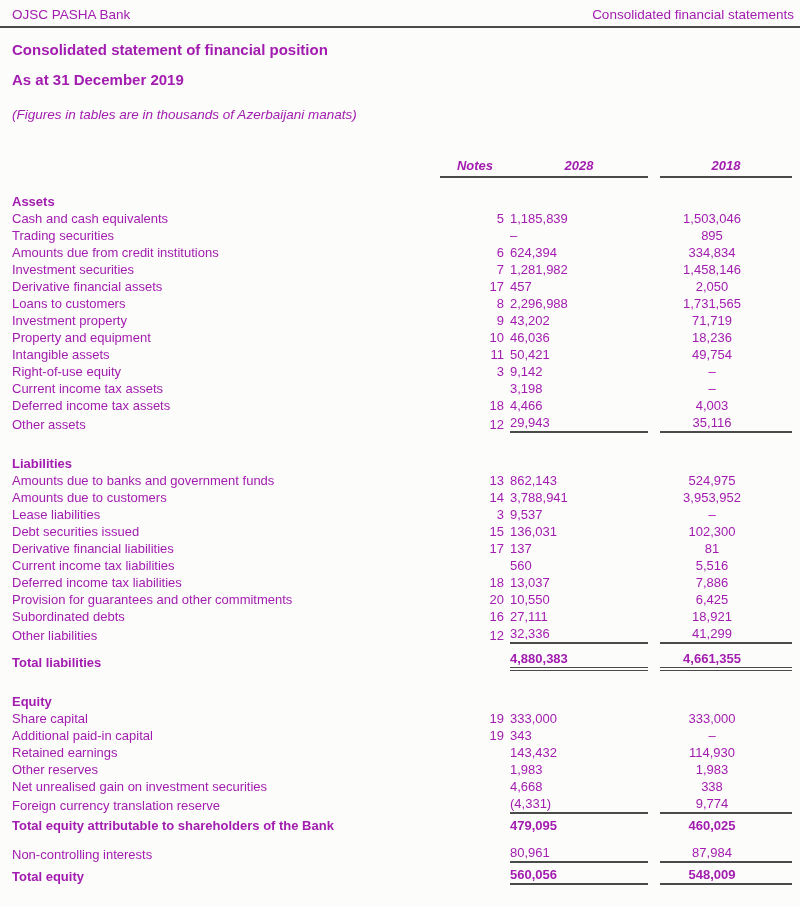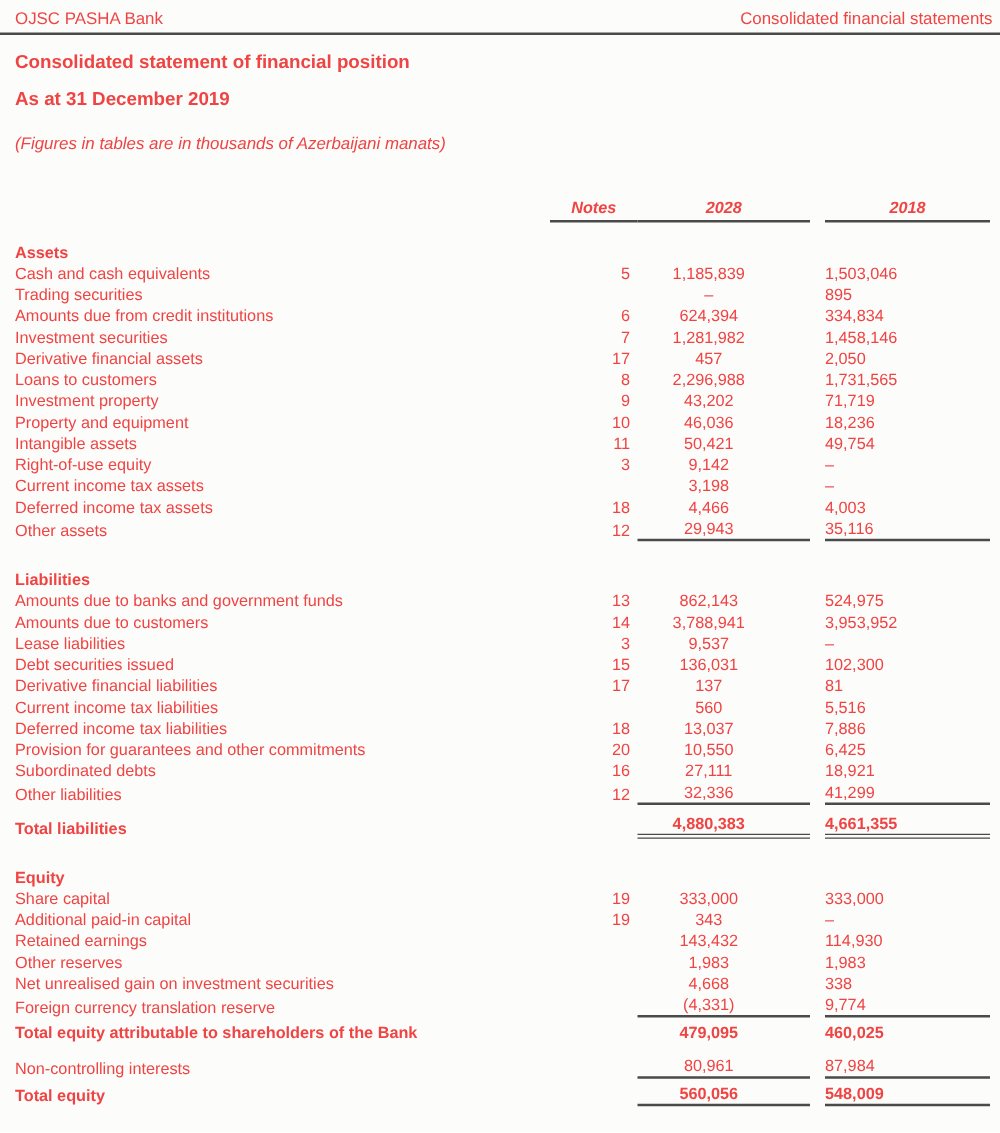--- a/index.html
+++ b/index.html
@@ -1,37 +1,37 @@
 <!DOCTYPE html>
 <html><head>
 <meta charset="utf-8">
 <style>
   html,body{margin:0;padding:0;background:#ffffff;}
   .page{
     width:800px;height:906px;box-sizing:border-box;overflow:hidden;
-    background:#fcfcfa;color:#ef4444;
+    background:#fcfcfa;color:#a21caf;
     font-family:"Liberation Sans", sans-serif;
     font-size:13px;line-height:17px;
   }
   
   .hdr{
     display:flex;justify-content:space-between;align-items:flex-end;
     padding:6px 6px 3px 12px;border-bottom:2px solid #4a4a4a;font-size:13.5px;
   }
   .title{font-weight:bold;font-size:15px;margin:13px 12px 0;}
   .subtitle{font-weight:bold;font-size:15px;margin:13px 12px 0;}
   .units{font-style:italic;font-size:13.5px;margin:18px 12px 0;}
 
   
   .tbl{margin:34px 8px 0 12px;}
   .row{display:flex;align-items:flex-end;}
   .cl{flex:1;}
   .cn{width:70px;text-align:right;padding-right:6px;box-sizing:border-box;}
-  .cy{width:138px;text-align:center;padding-right:24px;box-sizing:border-box;}
-  .cy2{width:132px;margin-left:12px;text-align:left;padding-right:28px;box-sizing:border-box;}
+  .cy{width:138px;text-align:left;padding-right:24px;box-sizing:border-box;}
+  .cy2{width:132px;margin-left:12px;text-align:center;padding-right:28px;box-sizing:border-box;}
 
   .thead{font-weight:bold;font-style:italic;}
   .thead .cn,.thead .cy,.thead .cy2{
     text-align:center;padding:0 0 2px;border-bottom:2px solid #4a4a4a;
   }
 
   .sh{font-weight:bold;margin-top:15px;}
   .b{font-weight:bold;}
   .ul .cy,.ul .cy2{border-bottom:2px solid #4a4a4a;}          
   .sl .cy,.sl .cy2{border-bottom:2.5px solid #4a4a4a;}        

